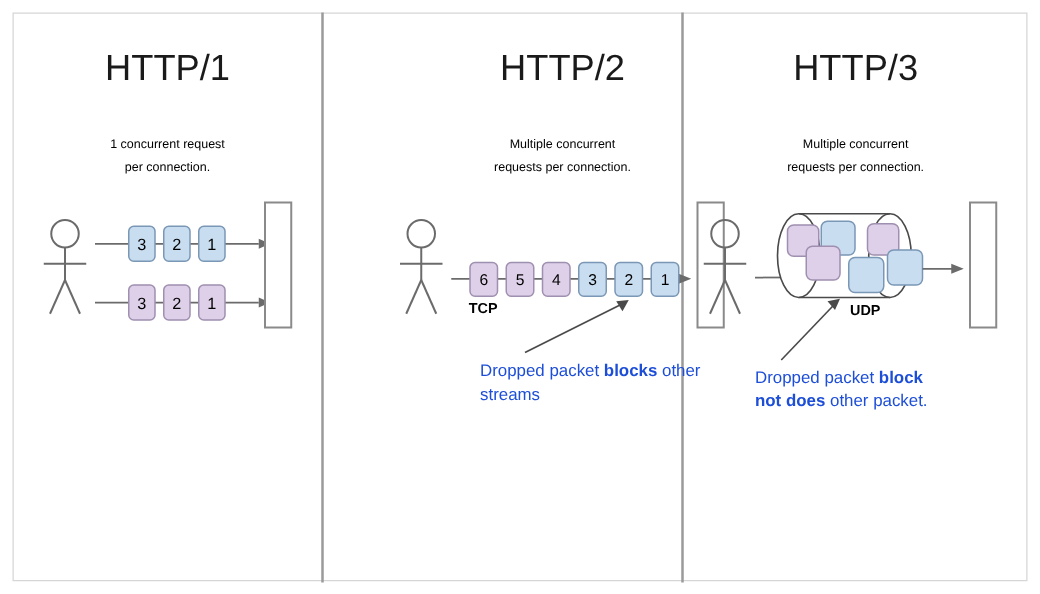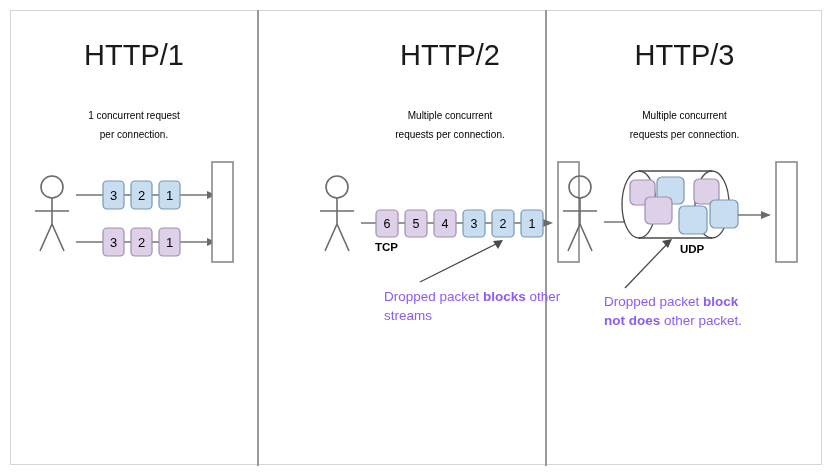--- a/index.html
+++ b/index.html
@@ -19,21 +19,21 @@
          font-size:29px;font-weight:400;letter-spacing:0px;color:#1a1a1a;}
   #p1 .title{top:29px;}
   #p2 .title{top:29px;}
   #p3 .title{top:29px;}
   .caption{position:absolute;left:0;right:0;text-align:center;
            font-size:10px;line-height:19px;color:#000000;}
   #p1 .caption{top:96px;}
   #p2 .caption{top:96px;}
   #p3 .caption{top:96px;}
   .svgwrap{position:absolute;left:0;top:0;}
-  .note{position:absolute;font-size:13.5px;line-height:19px;color:#8b5cf6;text-align:left;}
+  .note{position:absolute;font-size:13.5px;line-height:19px;color:#1d4ed8;text-align:left;}
   #note2{left:77px;top:277px;width:210px;}
   #note3{left:57px;top:282px;width:205px;}
   .note b{font-weight:700;}
   .protolbl{position:absolute;font-size:11.5px;color:#000;font-weight:bold;}
 </style>
 </head>
 <body>
 
 <div id="stage">
 

